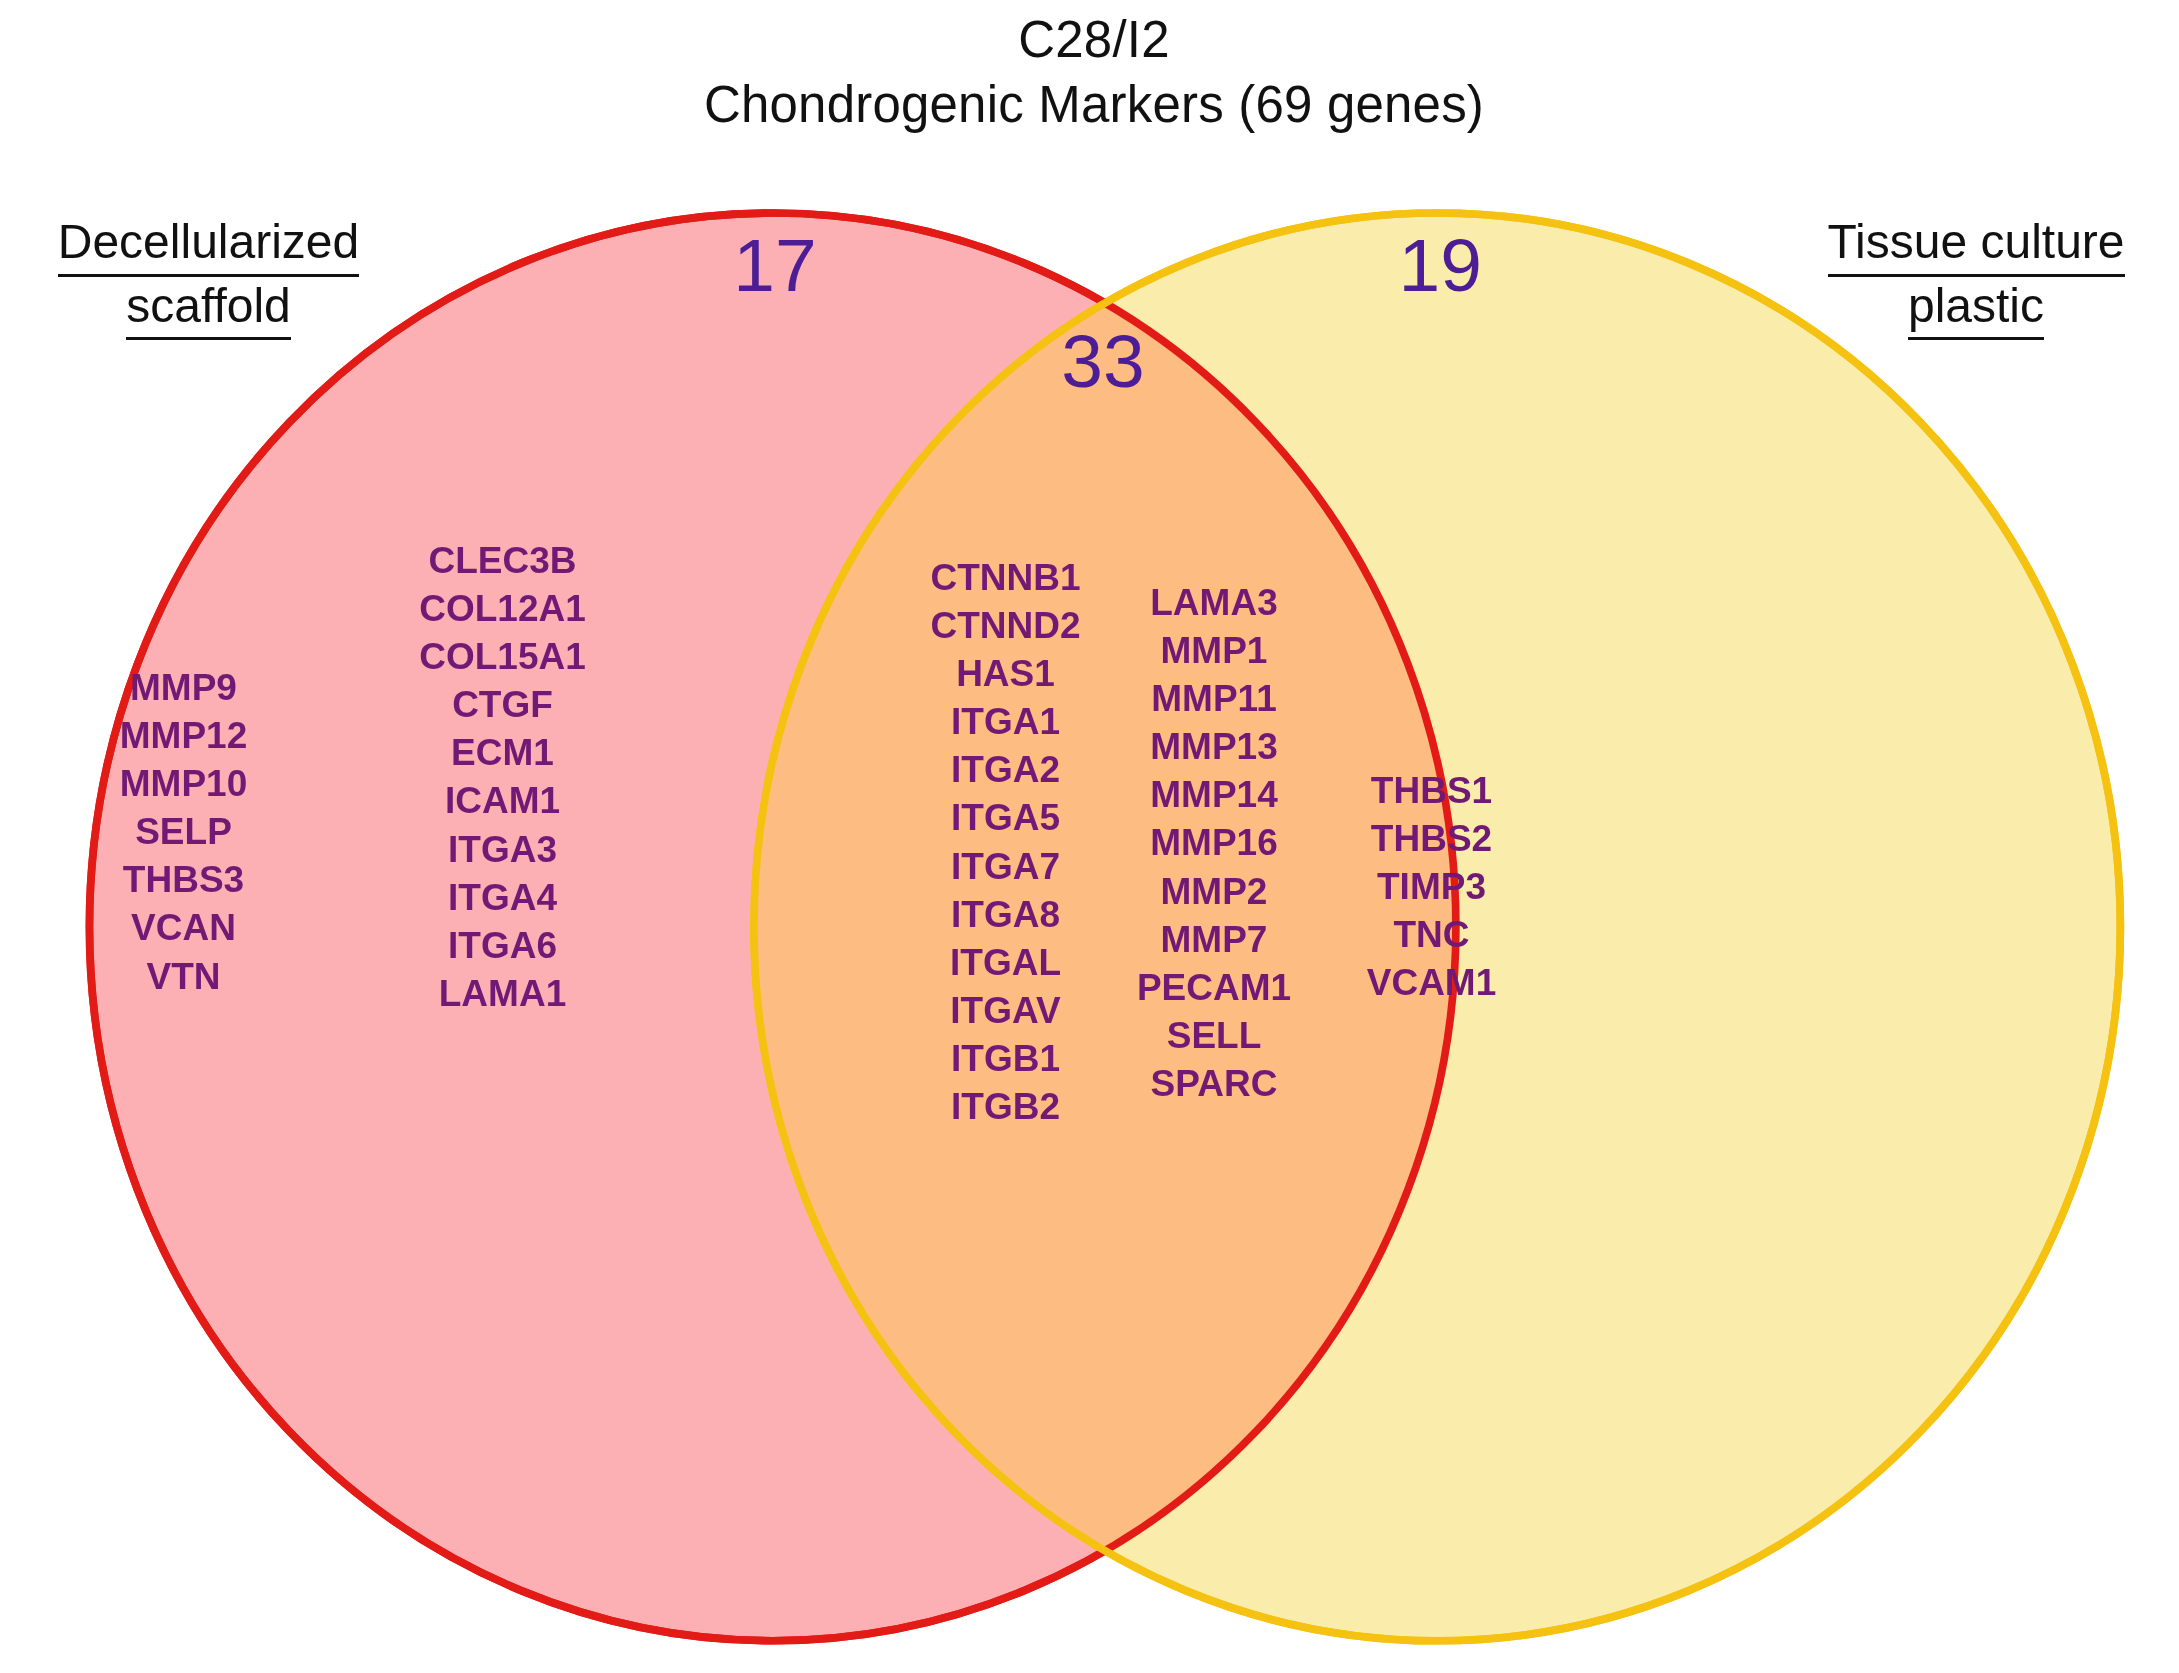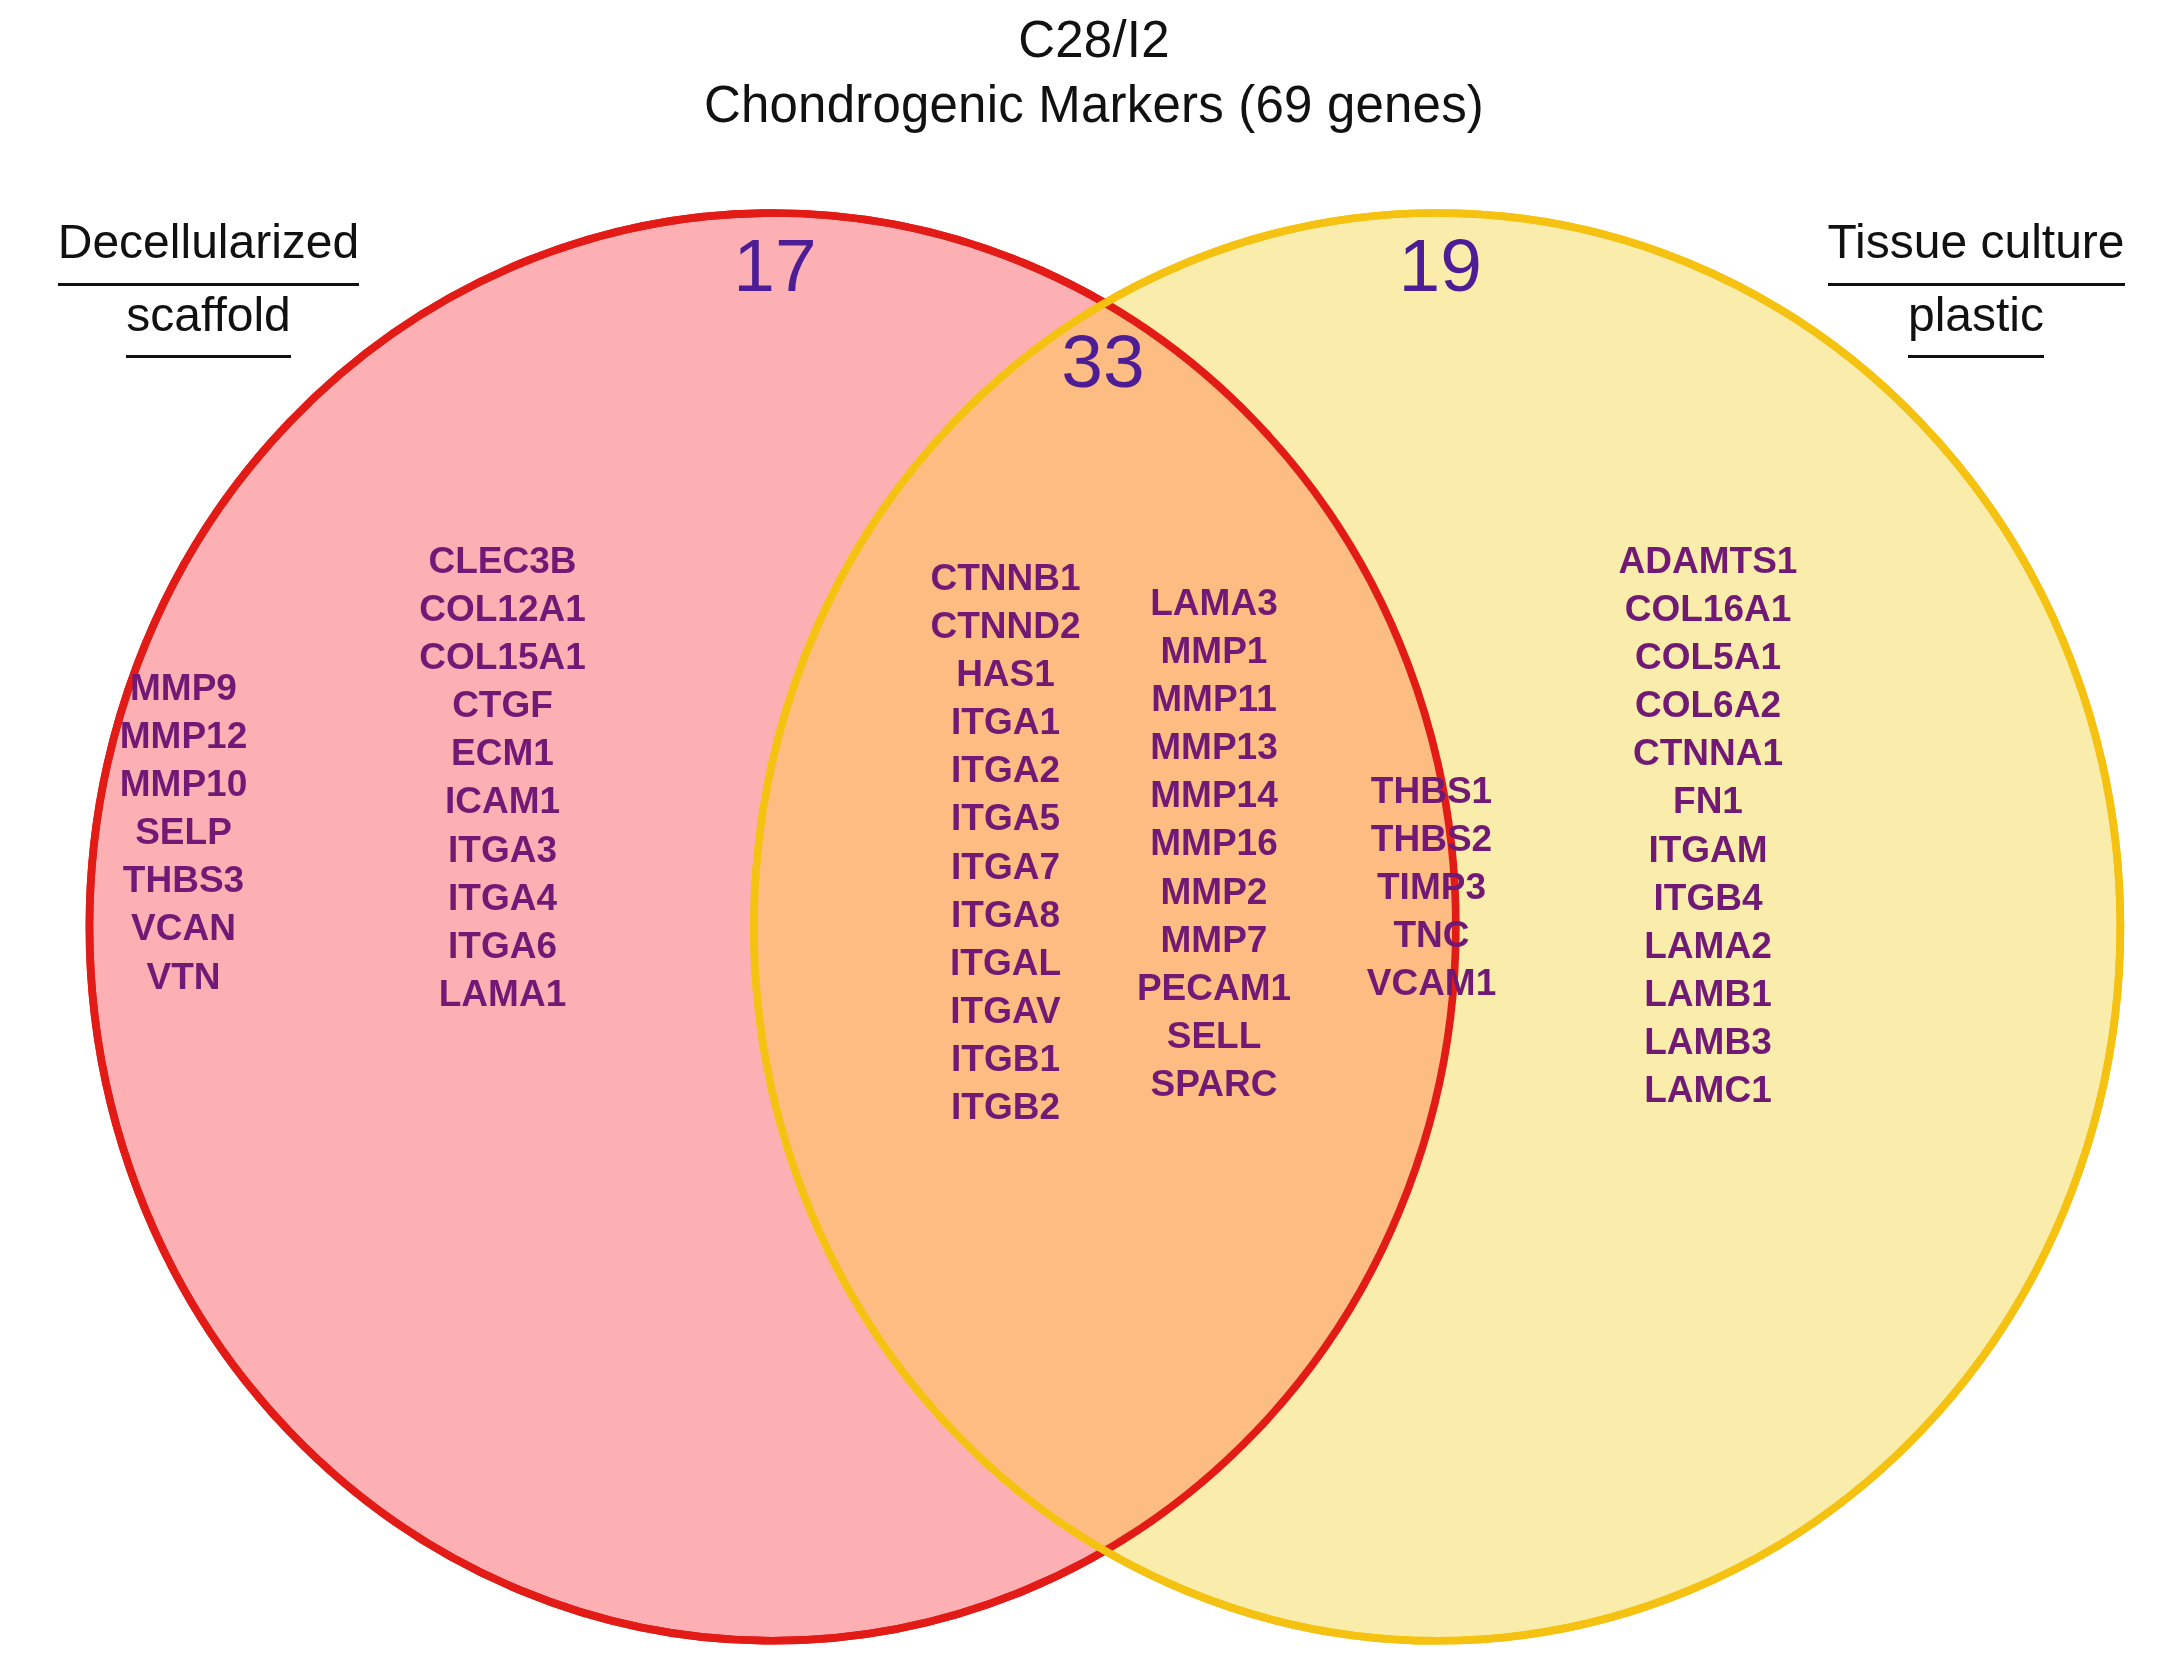--- a/index.html
+++ b/index.html
@@ -33,21 +33,21 @@
   .set-label{
     position:absolute;
     text-align:center;
     font-size:48px;
     line-height:1.22;
     color:#111;
   }
   .set-label .ln{display:block;}
   .set-label .ln span{
     border-bottom:3.4px solid #111;
-    padding-bottom:11px;
+    padding-bottom:2px;
     display:inline-block;
   }
   #label-left{left:8.5px;top:213px;width:400px;}
   #label-right{left:1780px;top:213px;width:392px;}
 
   
   .count{
     position:absolute;
     font-size:75px;
     font-weight:400;
@@ -170,29 +170,15 @@
       <span class="g">SELL</span>
       <span class="g">SPARC</span>
     </div>
   <div class="gene-col" id="col-c4">
       <span class="g">THBS1</span>
       <span class="g">THBS2</span>
       <span class="g">TIMP3</span>
       <span class="g">TNC</span>
       <span class="g">VCAM1</span>
     </div>
-  <div class="gene-col" id="col-r1">
-      <span class="g">ADAMTS1</span>
-      <span class="g">COL16A1</span>
-      <span class="g">COL5A1</span>
-      <span class="g">COL6A2</span>
-      <span class="g">CTNNA1</span>
-      <span class="g">FN1</span>
-      <span class="g">ITGAM</span>
-      <span class="g">ITGB4</span>
-      <span class="g">LAMA2</span>
-      <span class="g">LAMB1</span>
-      <span class="g">LAMB3</span>
-      <span class="g">LAMC1</span>
-    </div>
 
 </div>
 
 
 </body></html>

